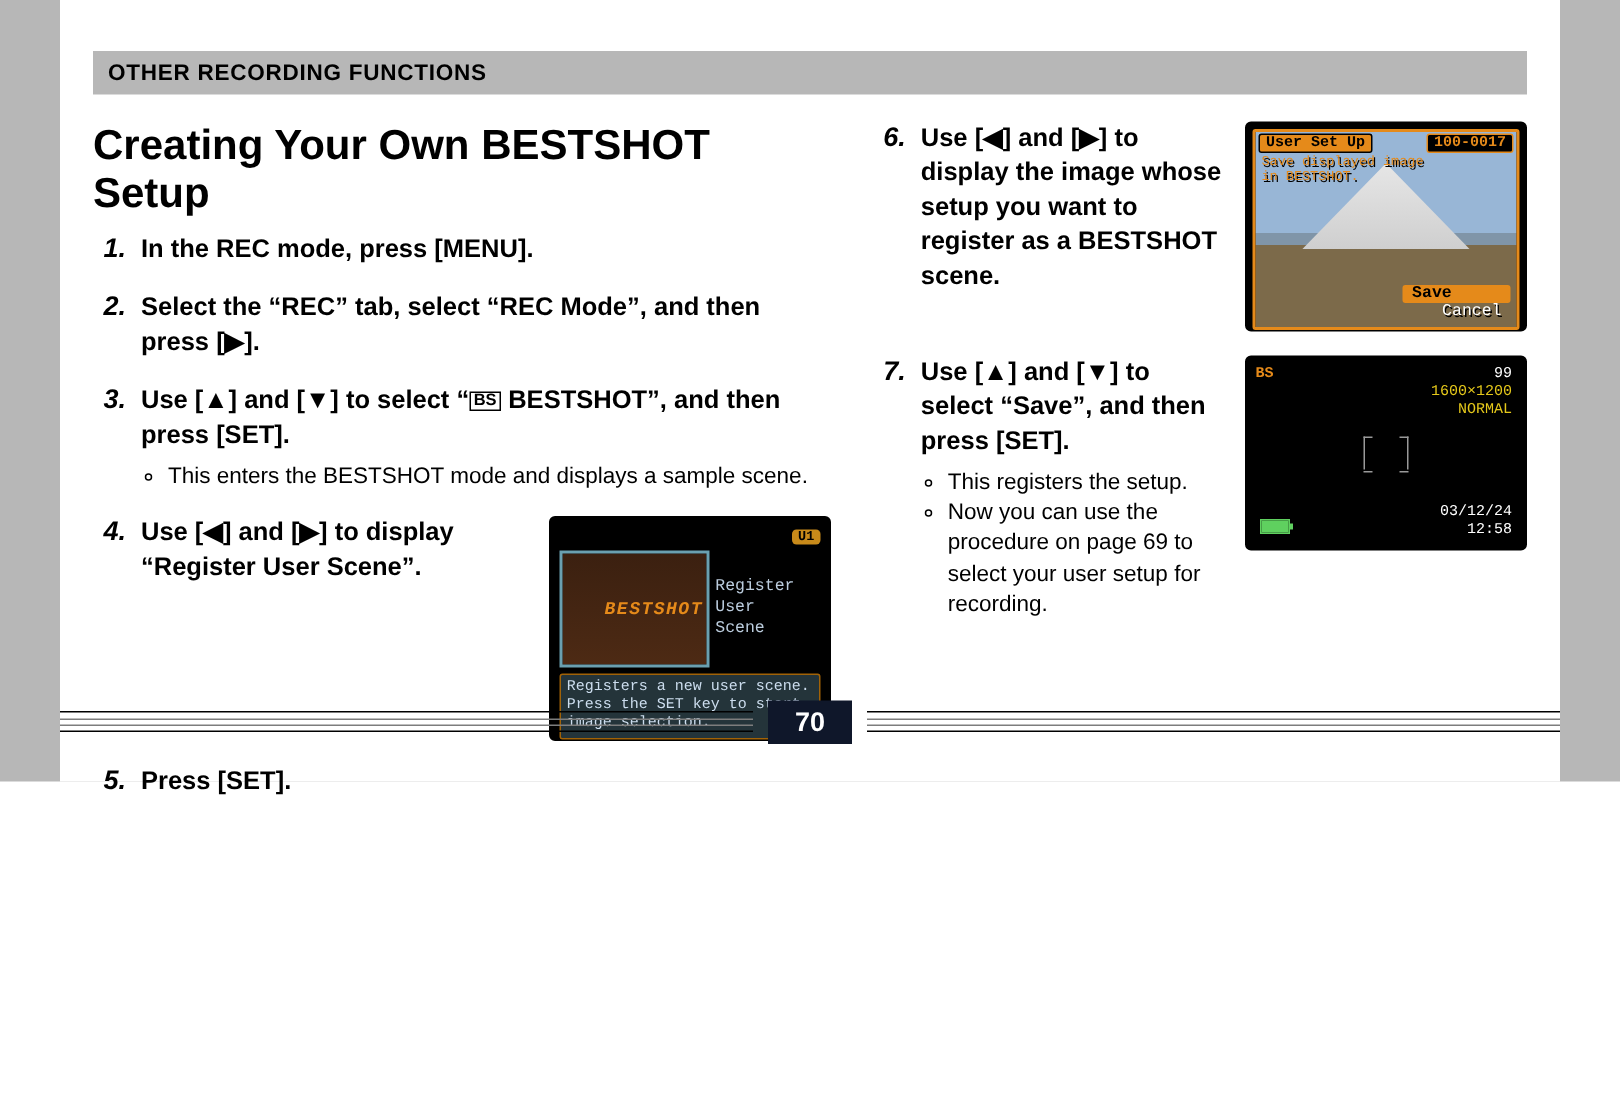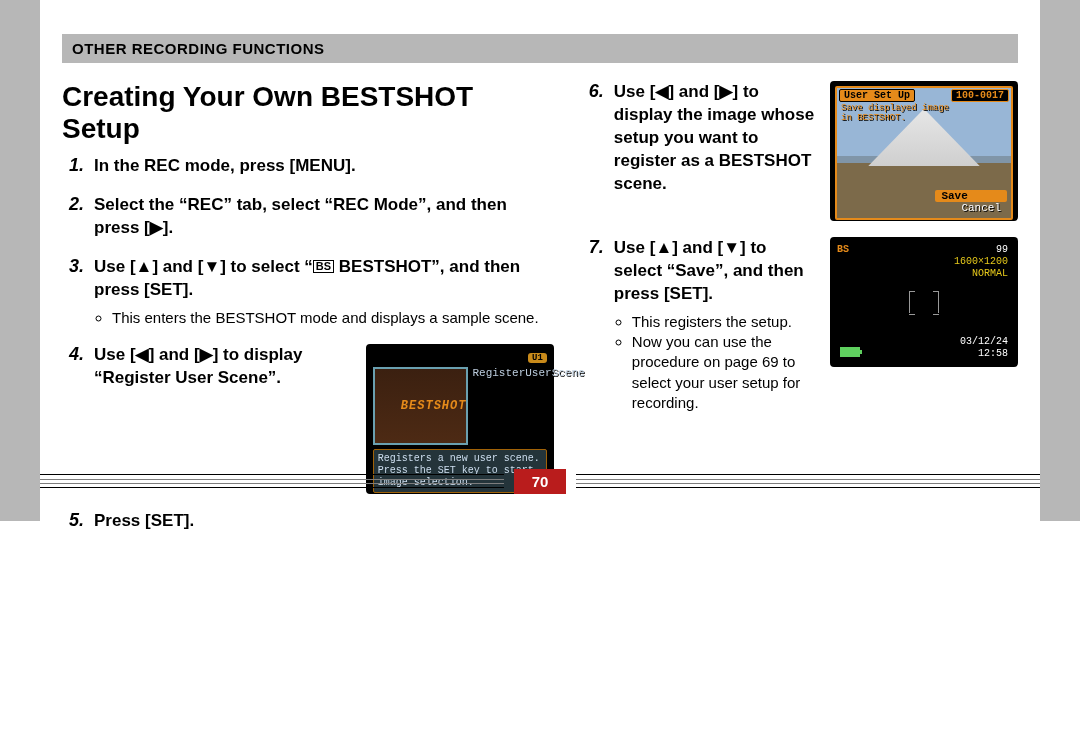--- a/index.html
+++ b/index.html
@@ -126,21 +126,21 @@
     background: linear-gradient(#3b2010 0%, #4d2a14 100%);
     display:flex; align-items:center; justify-content:center;
     box-sizing:border-box;
     padding-left:26px;
   }
   .lcd1 .preview .bs {
     color:#e58a1a; font-weight:bold; font-style:italic; font-size:12px;
     letter-spacing:1px;
   }
   .lcd1 .menu {
-    flex:1; display:flex; flex-direction:row; justify-content:center;
+    flex:1; display:flex; flex-direction:column; justify-content:center;
     color:#bcd; font-size:11px; line-height:1.25;
     text-shadow: 1px 1px 0 #000;
   }
   .lcd1 .desc {
     border:1px solid #a16207;
     background:#24343a;
     color:#cde; font-size:10px;
     padding:3px 4px; margin-top:4px; line-height:1.2;
     border-radius:2px;
   }
@@ -226,25 +226,25 @@
   .footer .rule {
     flex:1;
     height: 14px;
     background:
       linear-gradient(#000,#000) 0 0/100% 1px no-repeat,
       linear-gradient(#7d7d7d,#7d7d7d) 0 5px/100% 1px no-repeat,
       linear-gradient(#7d7d7d,#7d7d7d) 0 9px/100% 1px no-repeat,
       linear-gradient(#000,#000) 0 13px/100% 1px no-repeat;
   }
   .footer .pg {
-    background:#b91c1c;
+    background:#0f172a;
     color:#fff;
     font-weight:bold;
     padding:4px 18px;
-    font-size:15px;
+    font-size:18px;
   }
 </style>
 </head>
 <body>
 
 <div class="page">
   <div class="sheet">
     <div class="header-band">OTHER RECORDING FUNCTIONS</div>
 
     <div class="columns">

